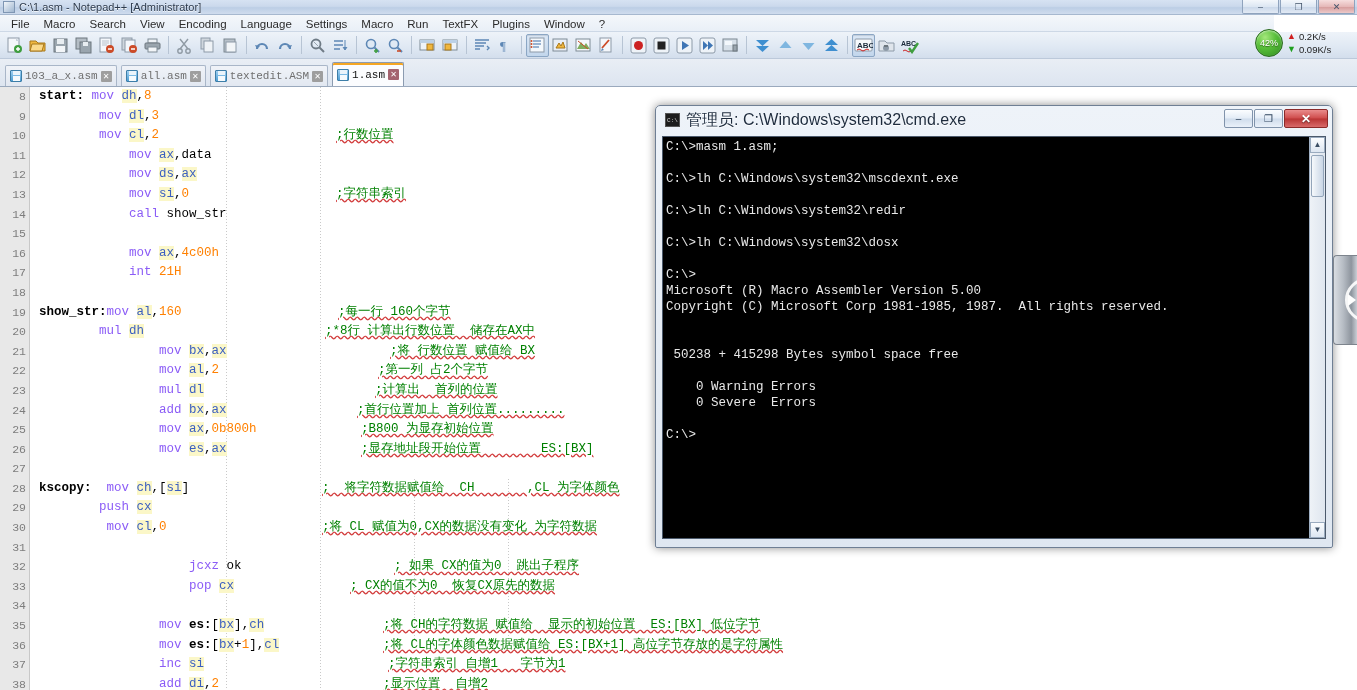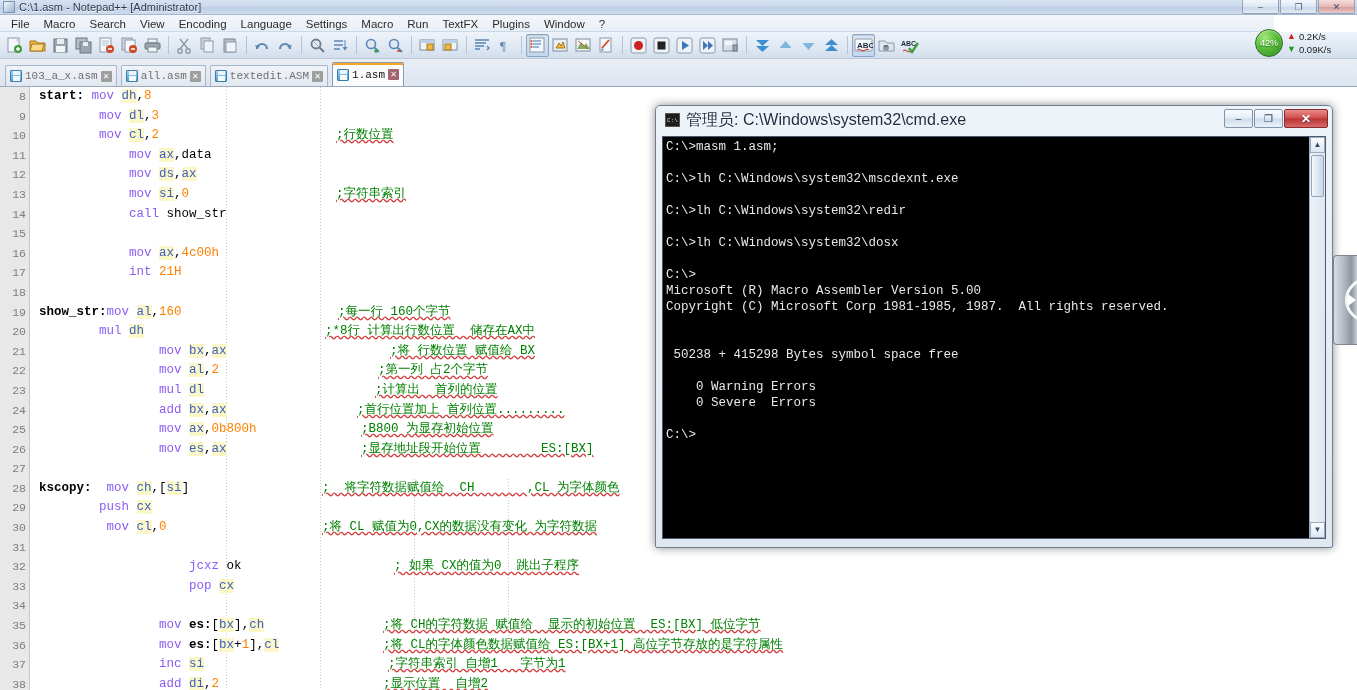--- a/index.html
+++ b/index.html
@@ -607,21 +607,21 @@
         <div class="ln"><span class="num">23</span><span class="txt">                <span class="kw">mul</span> <span class="reg">dl</span></span><span class="cmt sq" style="left: 375px;">;计算出  首列的位置</span></div>
         <div class="ln"><span class="num">24</span><span class="txt">                <span class="kw">add</span> <span class="reg">bx</span><span class="pl">,</span><span class="reg">ax</span></span><span class="cmt sq" style="left: 357px;">;首行位置加上 首列位置.........</span></div>
         <div class="ln"><span class="num">25</span><span class="txt">                <span class="kw">mov</span> <span class="reg">ax</span><span class="pl">,</span><span class="num2">0b800h</span></span><span class="cmt sq" style="left: 361px;">;B800 为显存初始位置</span></div>
         <div class="ln"><span class="num">26</span><span class="txt">                <span class="kw">mov</span> <span class="reg">es</span><span class="pl">,</span><span class="reg">ax</span></span><span class="cmt sq" style="left: 361px;">;显存地址段开始位置        ES:[BX]</span></div>
         <div class="ln"><span class="num">27</span><span class="txt"></span></div>
         <div class="ln"><span class="num">28</span><span class="txt"><span class="lbl">kscopy:</span>  <span class="kw">mov</span> <span class="reg">ch</span><span class="pl">,</span><span class="pl">[</span><span class="reg">si</span><span class="pl">]</span></span><span class="cmt sq" style="left: 322px;">;  将字符数据赋值给  CH       ,CL 为字体颜色</span></div>
         <div class="ln"><span class="num">29</span><span class="txt">        <span class="kw">push</span> <span class="reg">cx</span></span></div>
         <div class="ln"><span class="num">30</span><span class="txt">         <span class="kw">mov</span> <span class="reg">cl</span><span class="pl">,</span><span class="num2">0</span></span><span class="cmt sq" style="left: 322px;">;将 CL 赋值为0,CX的数据没有变化 为字符数据</span></div>
         <div class="ln"><span class="num">31</span><span class="txt"></span></div>
         <div class="ln"><span class="num">32</span><span class="txt">                    <span class="kw">jcxz</span> <span class="pl">ok</span></span><span class="cmt sq" style="left: 350px; margin-left: 44px;">; 如果 CX的值为0  跳出子程序</span></div>
-        <div class="ln"><span class="num">33</span><span class="txt">                    <span class="kw">pop</span> <span class="reg">cx</span></span></div>
+        <div class="ln"><span class="num">33</span><span class="txt">                    <span class="kw">pop</span> <span class="reg">cx</span></span><span class="cmt sq" style="left: 350px;">; CX的值不为0  恢复CX原先的数据</span></div>
         <div class="ln"><span class="num">34</span><span class="txt"></span></div>
         <div class="ln"><span class="num">35</span><span class="txt">                <span class="kw">mov</span> <span class="lbl">es:</span><span class="pl">[</span><span class="reg">bx</span><span class="pl">]</span><span class="pl">,</span><span class="reg">ch</span></span><span class="cmt sq" style="left: 383px;">;将 CH的字符数据 赋值给  显示的初始位置  ES:[BX] 低位字节</span></div>
         <div class="ln"><span class="num">36</span><span class="txt">                <span class="kw">mov</span> <span class="lbl">es:</span><span class="pl">[</span><span class="reg">bx</span><span class="pl">+</span><span class="num2">1</span><span class="pl">]</span><span class="pl">,</span><span class="reg">cl</span></span><span class="cmt sq" style="left: 383px;">;将 CL的字体颜色数据赋值给 ES:[BX+1] 高位字节存放的是字符属性</span></div>
         <div class="ln"><span class="num">37</span><span class="txt">                <span class="kw">inc</span> <span class="reg">si</span></span><span class="cmt sq" style="left: 388px; text-align: right;">;字符串索引 自增1   字节为1</span></div>
         <div class="ln"><span class="num">38</span><span class="txt">                <span class="kw">add</span> <span class="reg">di</span><span class="pl">,</span><span class="num2">2</span></span><span class="cmt sq" style="left: 383px;">;显示位置  自增2</span></div>
       </div>
   </div>
 
   <div class="cmdwin">
     <div class="cmd-tb">

